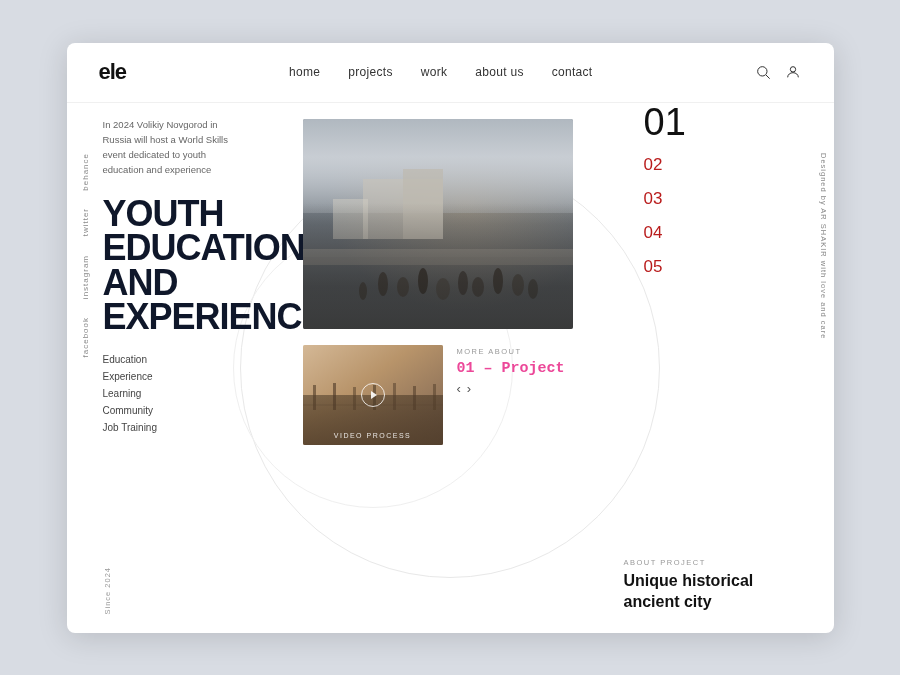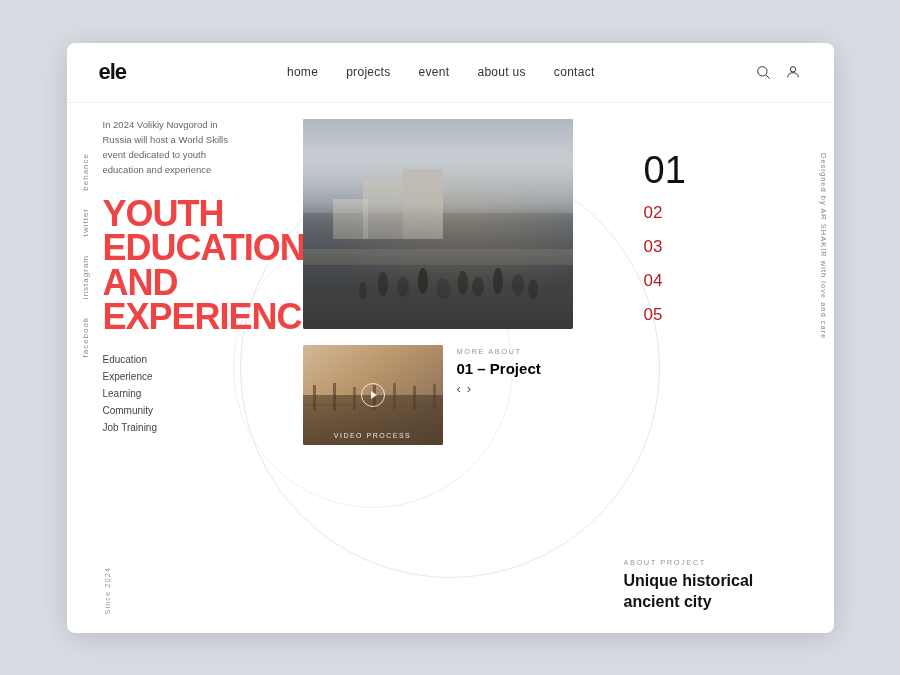--- a/index.html
+++ b/index.html
@@ -157,21 +157,21 @@
     .desc-text {
       font-size: 9.5px;
       color: #666;
       line-height: 1.6;
       margin-bottom: 20px;
       max-width: 140px;
     }
     .big-title {
       font-size: 36px;
       font-weight: 900;
-      color: #ef4444;
+      color: #0f172a;
       line-height: 0.95;
       text-transform: uppercase;
       letter-spacing: -1px;
       margin-top: 17px;
     }
     .category-list {
       margin-top: 20px;
       display: flex;
       flex-direction: column;
       gap: 6px;
@@ -296,42 +296,41 @@
     .more-about-label {
       font-size: 7.5px;
       color: #999;
       letter-spacing: 1.5px;
       text-transform: uppercase;
       margin-bottom: 4px;
     }
     .project-title {
       font-size: 15px;
       font-weight: 600;
-      color: #000000;
+      color: #ec4899;
+      font-family: Liberation Mono, monospace;
     }
     .nav-arrows {
       display: flex;
       gap: 6px;
       margin-top: 4px;
     }
     .nav-arrow {
       font-size: 13px;
       color: #555;
       cursor: pointer;
     }
 
     
     .right-col {
       width: 180px;
       flex-shrink: 0;
-      padding-top: 20px;
       position: relative;
       z-index: 5;
       padding-left: 20px;
-      margin-top: 28px;
     }
     .number-list {
       display: flex;
       flex-direction: column;
       gap: 14px;
     }
     .num-item {
       font-size: 17px;
       color: #b91c1c;
       font-weight: 300;
@@ -369,21 +368,21 @@
 </head>
 <body>
 
 <div class="browser-window">
 
   <div class="header">
     <div class="logo">ele</div>
     <nav class="nav">
       <a href="#">home</a>
       <a href="#">projects</a>
-      <a href="#">event</a>
+      <a href="#">work</a>
       <a href="#">about us</a>
       <a href="#">contact</a>
     </nav>
     <div class="header-icons">
       <svg viewBox="0 0 24 24">
         <circle cx="11" cy="11" r="7"></circle>
         <line x1="16.5" y1="16.5" x2="22" y2="22"></line>
       </svg>
       <svg viewBox="0 0 24 24">
         <circle cx="12" cy="8" r="4"></circle>

